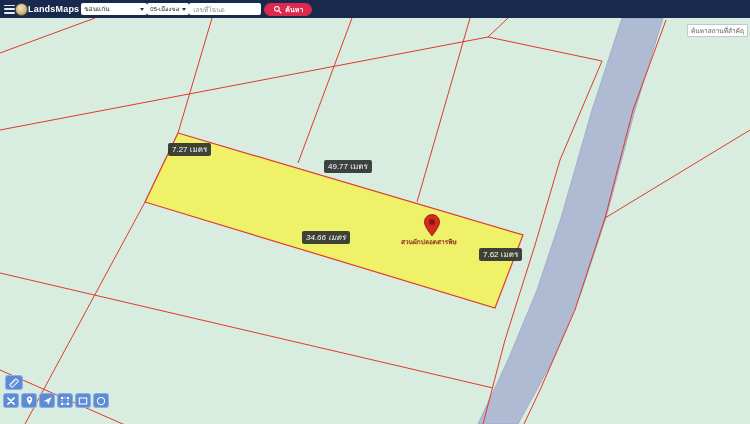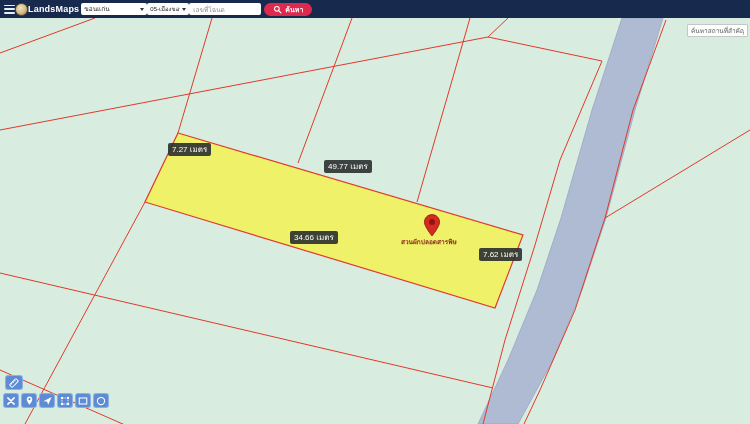--- a/index.html
+++ b/index.html
@@ -13,21 +13,21 @@
 
   .watermark { position:absolute; left:228px; top:166px; font-size:47px; font-weight:600;
                letter-spacing:3px; color:transparent;
                -webkit-text-stroke:1.7px rgba(140,149,158,.62);
                white-space:nowrap; pointer-events:none; }
 
   .measure { position:absolute; background:rgba(42,47,47,.9); color:#fff; font-size:8px;
              line-height:11px; padding:1px 4px; border-radius:2px; white-space:nowrap; }
   .m-west  { left:136px; top:143px;margin-left:32px; }
   .m-north { left:324px; top:160px; }
-  .m-south { left:290px; top:231px; }
+  .m-south { left:302px; top:231px;font-style:italic; }
   .m-east  { left:479px; top:248px;text-align:center; }
 
   .poi-label { position:absolute; left:401px; top:237px; width:70px; font-size:6.5px;
                font-weight:bold; color:#8b2b1d; white-space:nowrap; }
 
   .poi-search { position:absolute; left:687px; top:24px; width:61px; height:13px;
                 background:rgba(255,255,255,.95); border:1px solid #c6c6c6; border-radius:1px;
                 font-size:6.5px; color:#444; padding:0 3px; }
   .poi-search::placeholder { color:#555; }
 

